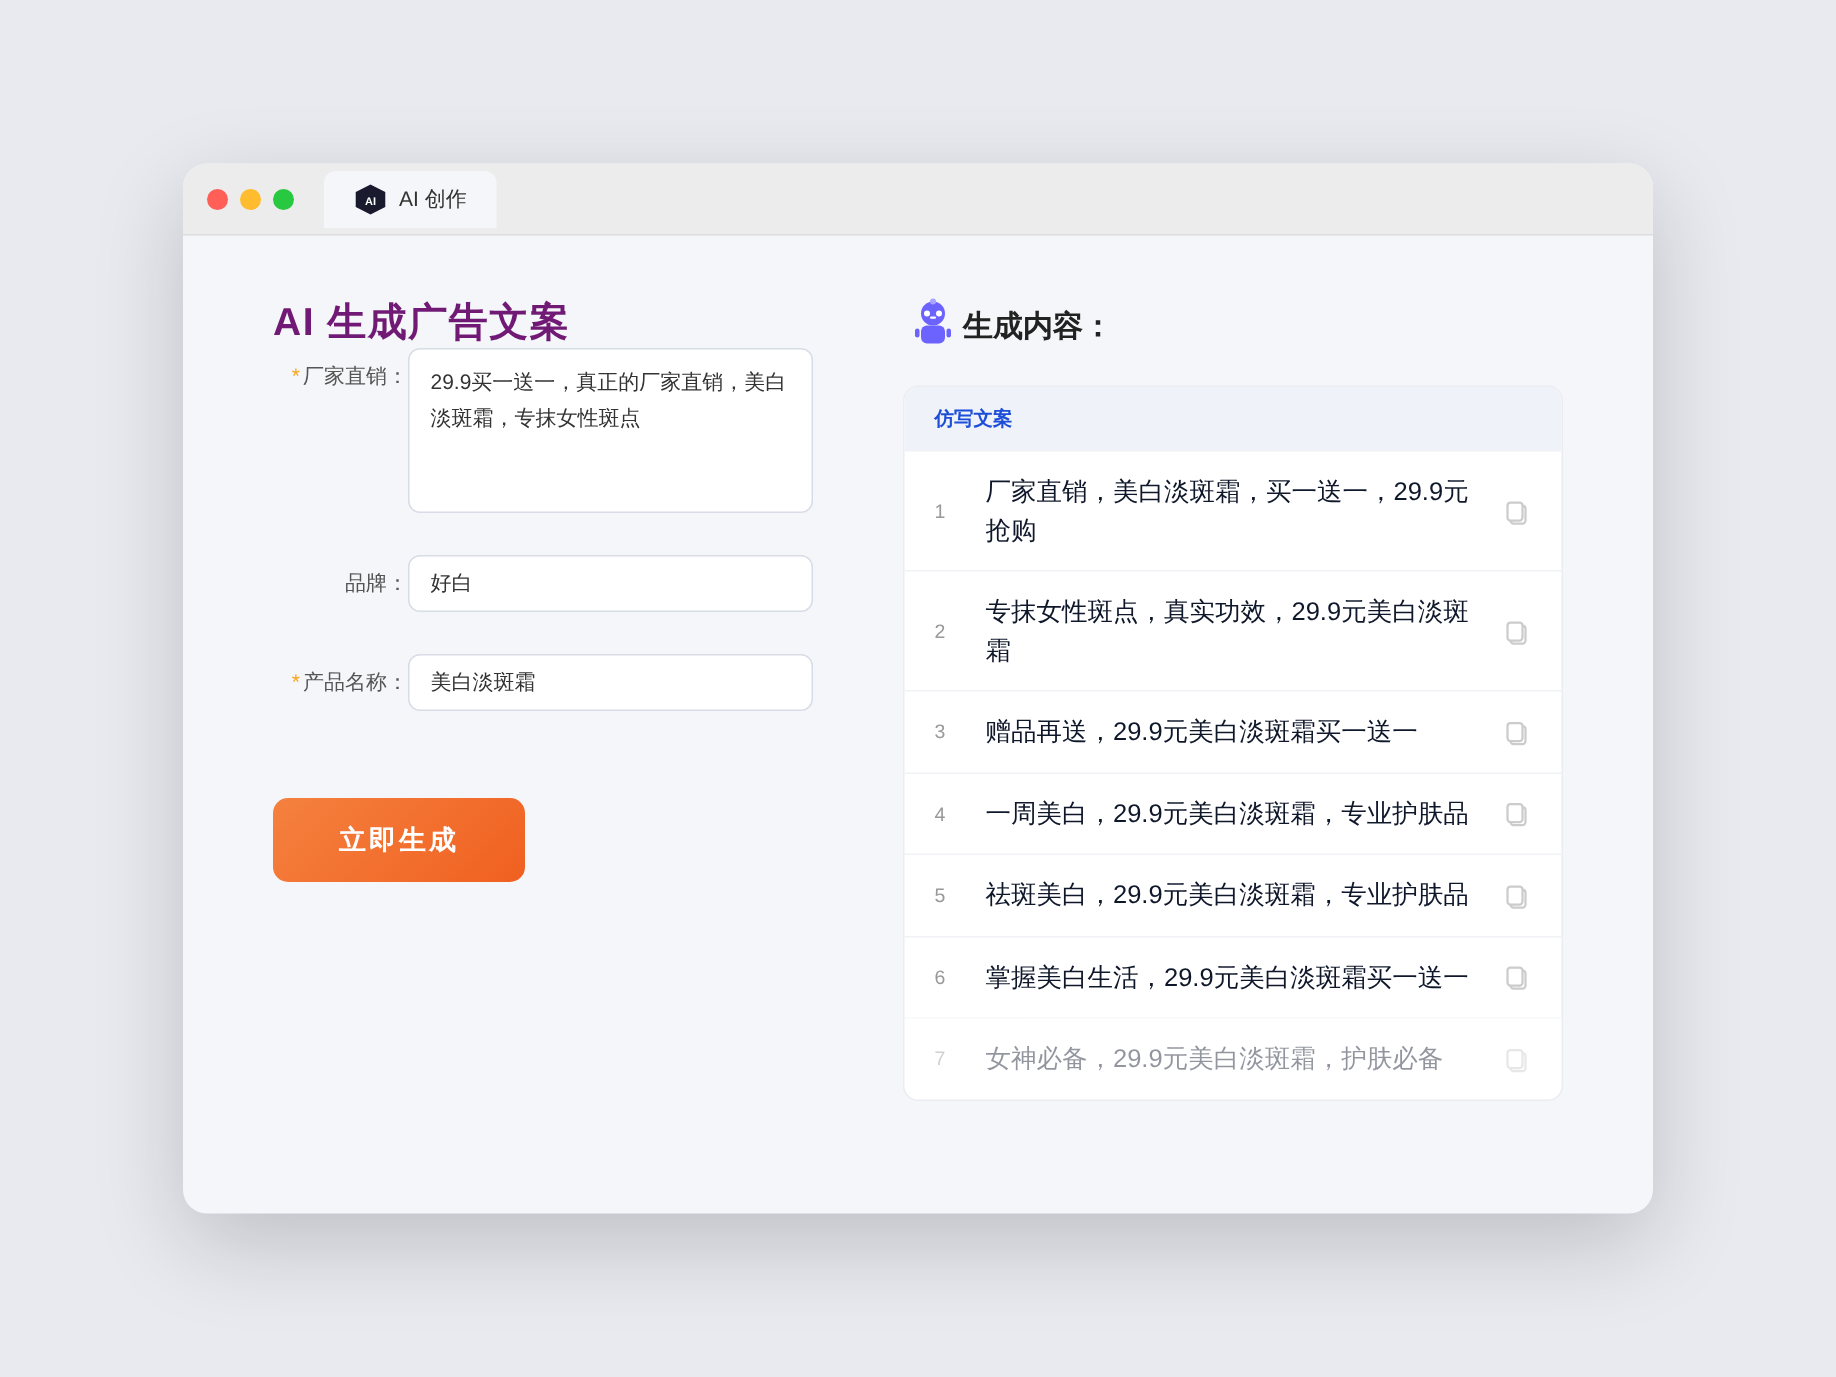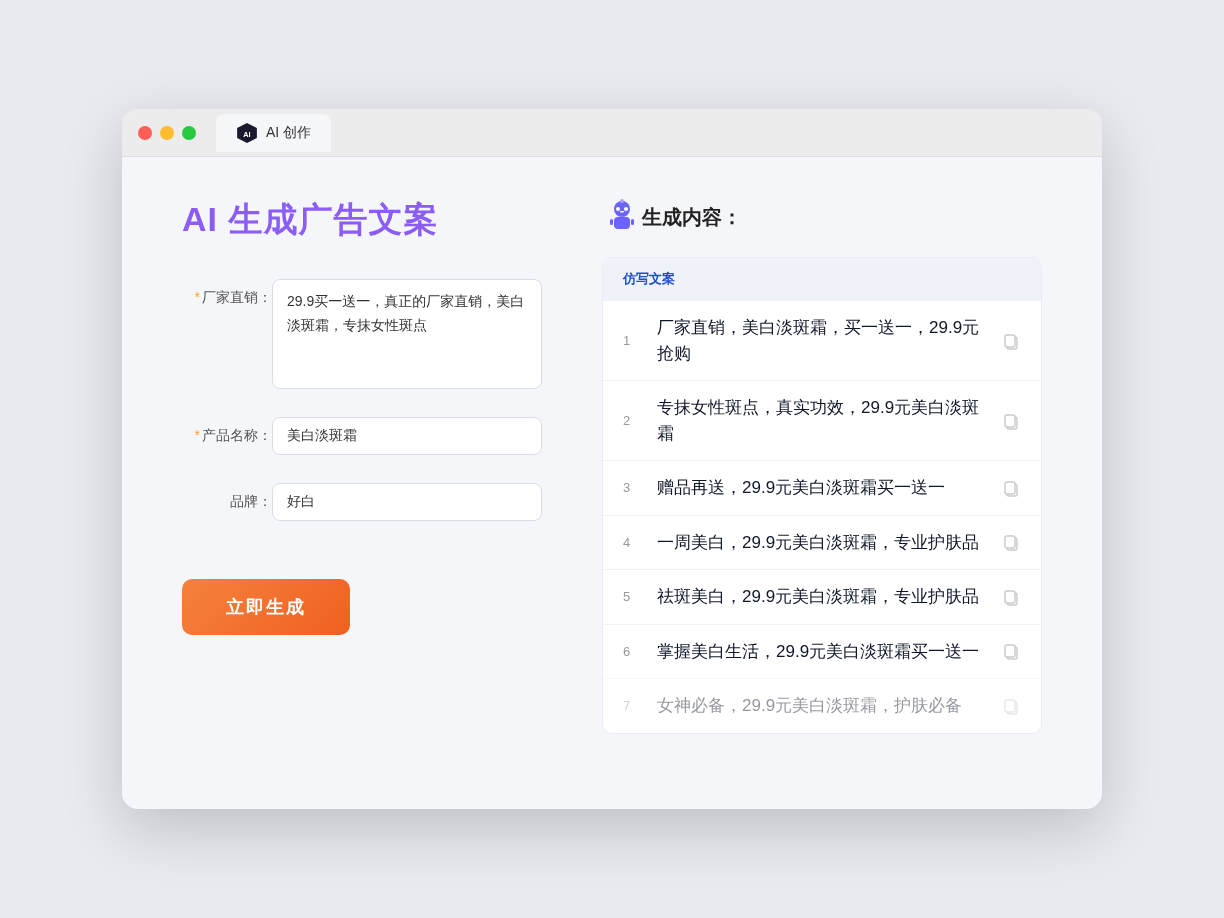--- a/index.html
+++ b/index.html
@@ -70,24 +70,23 @@
       display: flex;
       gap: 60px;
     }
 
     
     .left-panel {
       flex: 0 0 360px;
     }
 
     .page-title {
-      font-size: 34px;
+      font-size: 26px;
       font-weight: 700;
-      color: #8b5cf6;
-      margin-bottom: 36px;
+      color: #701a75;
       letter-spacing: 1px;
     }
 
     .form-group {
       display: flex;
       align-items: flex-start;
       margin-bottom: 28px;
     }
 
     .form-label {
@@ -238,30 +237,30 @@
       
       <div class="form-group">
         <label class="form-label">
           <span class="required-mark">*</span><span>厂家直销：</span>
         </label>
         <textarea class="form-input" style="">29.9买一送一，真正的厂家直销，美白淡斑霜，专抹女性斑点</textarea>
       </div>
 
       
       <div class="form-group">
+        <label class="form-label">品牌：</label>
+        <input type="text" class="form-input" value="好白" style="">
+      </div>
+
+      
+      <div class="form-group">
         <label class="form-label">
           <span class="required-mark">*</span><span>产品名称：</span>
         </label>
         <input type="text" class="form-input" value="美白淡斑霜" style="">
-      </div>
-
-      
-      <div class="form-group">
-        <label class="form-label">品牌：</label>
-        <input type="text" class="form-input" value="好白" style="">
       </div>
 
       
       <button class="generate-btn">立即生成</button>
     </div>
 
     <div class="right-panel">
       <div class="result-header">
 
         <svg class="robot-icon" viewBox="0 0 40 40" fill="none">

